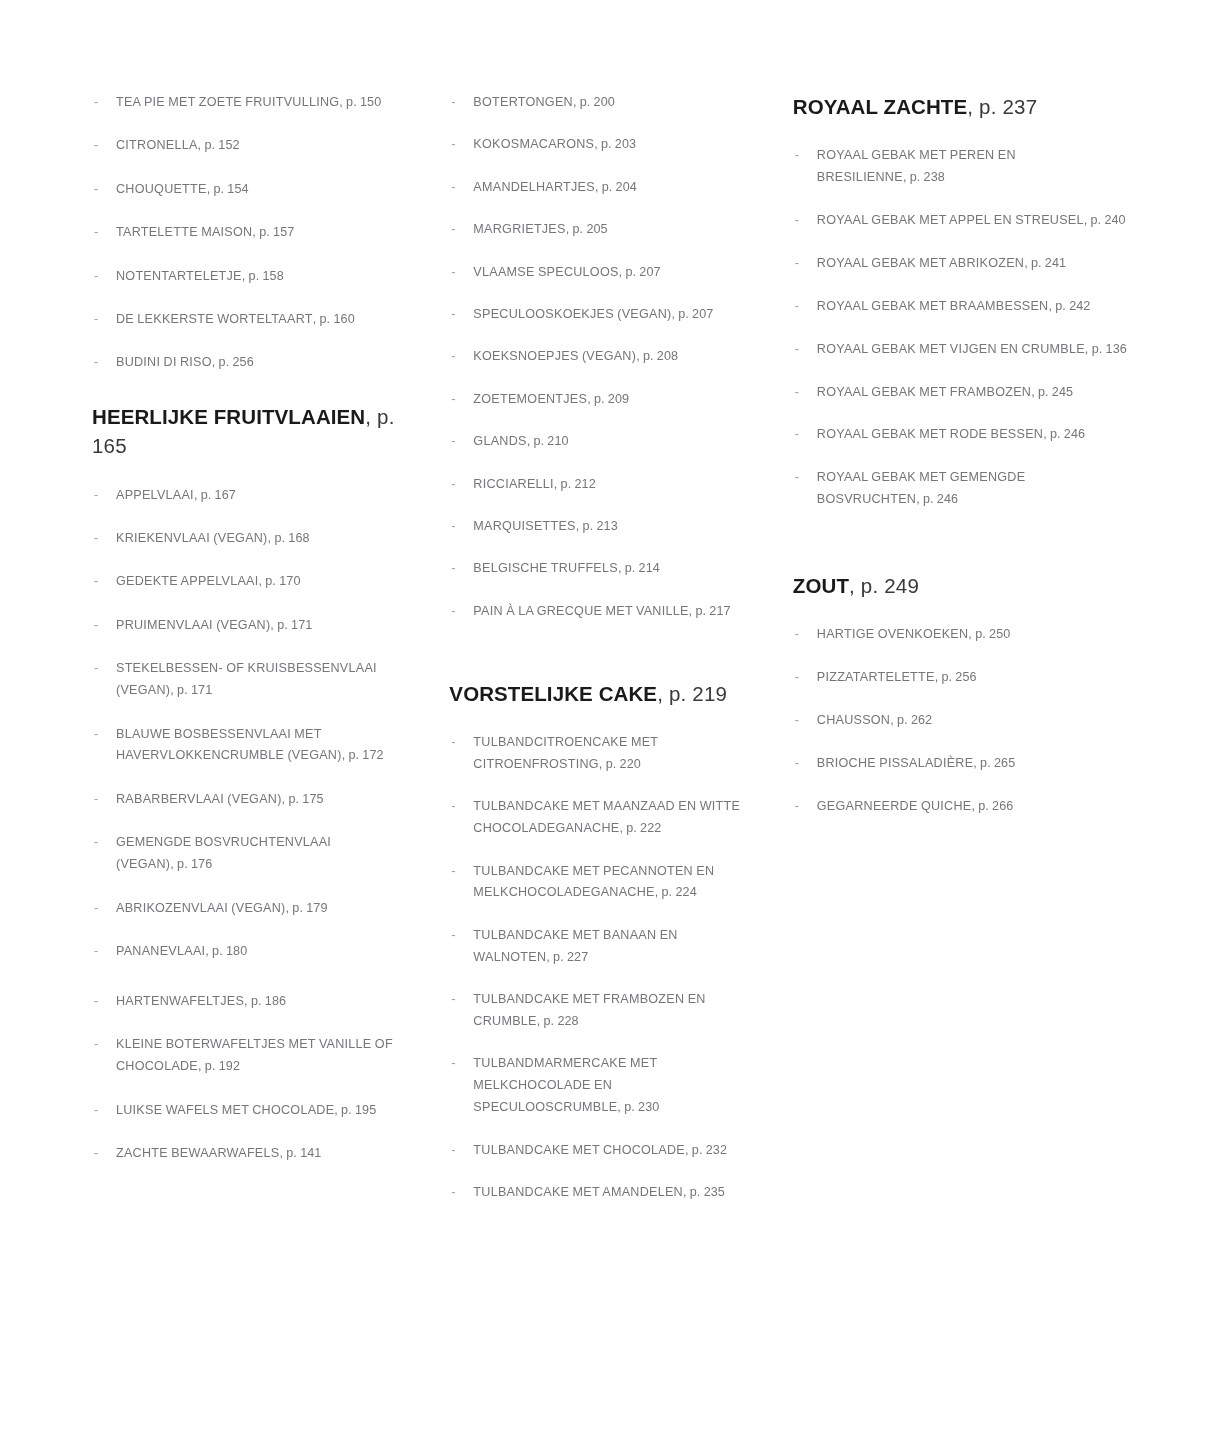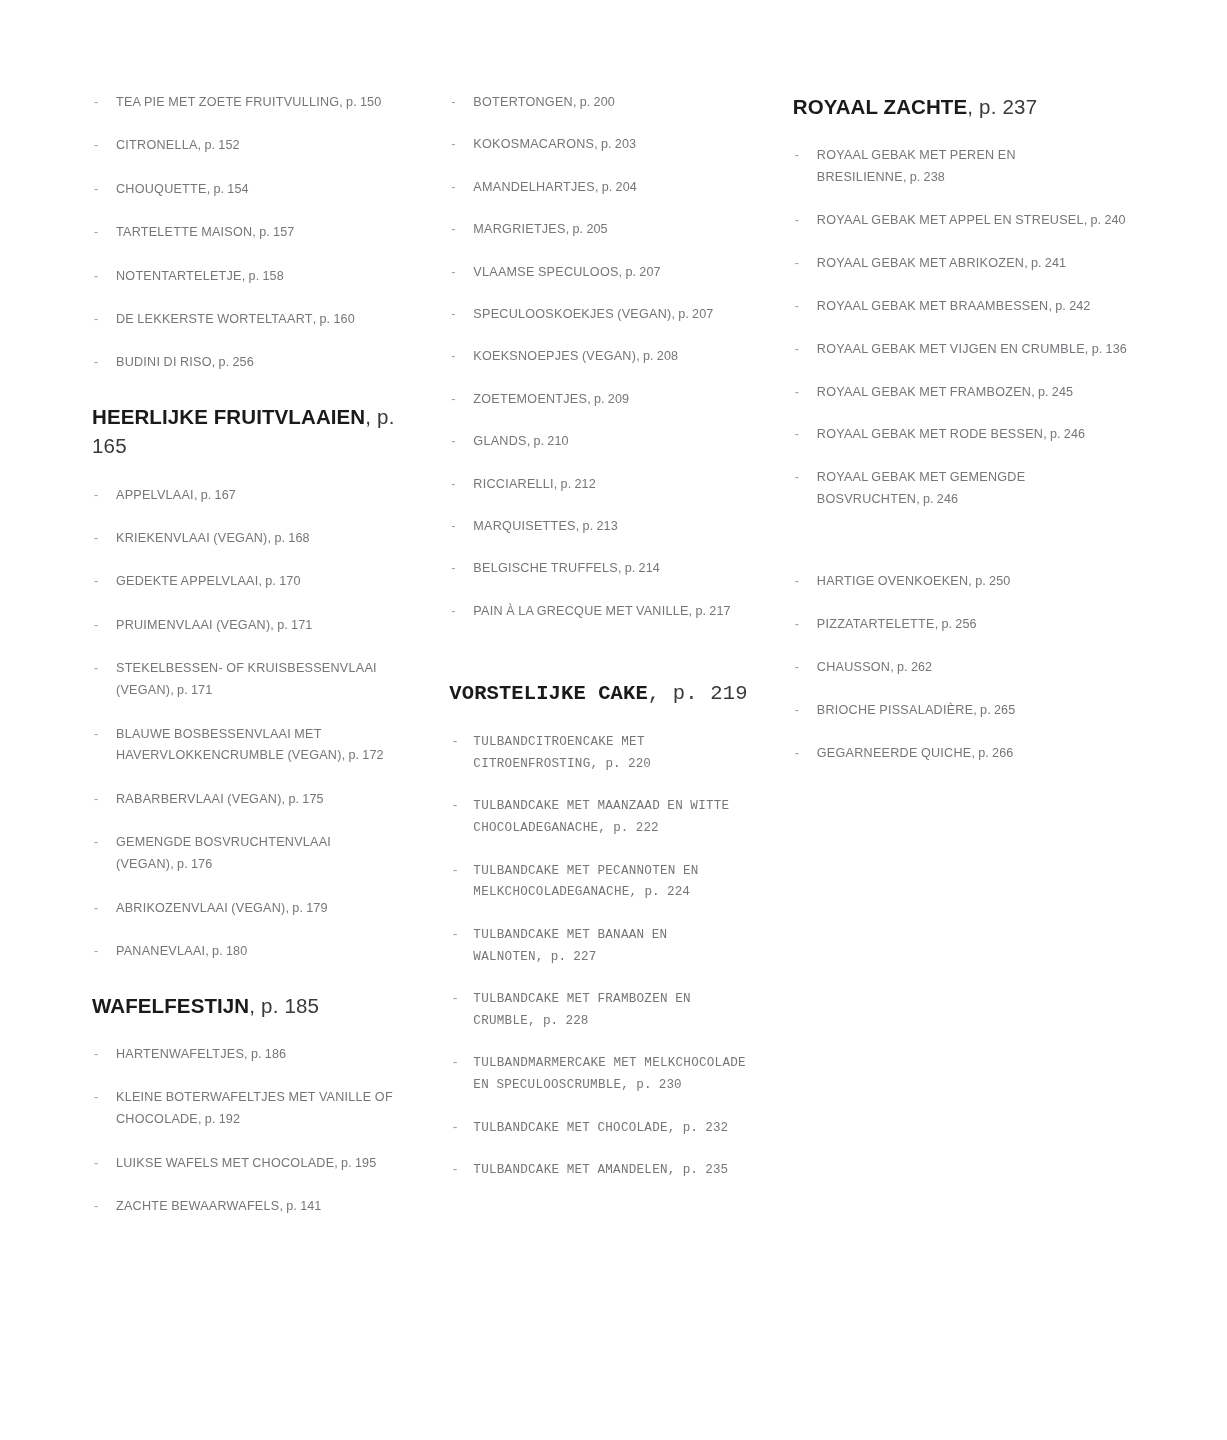--- a/index.html
+++ b/index.html
@@ -102,21 +102,21 @@
     letter-spacing: 0.1px;
   }
 
   
   .column-1 .entry { margin-bottom: 21.5px; }
   .column-2 .entry { margin-bottom: 20.5px; }
   .column-3 .entry { margin-bottom: 21px; }
 
   
   .column-1 .section + .section { margin-top: 28px; }
-  .column-2 .section + .section { margin-top: 56px; font-family: Liberation Mono, monospace; }
+  .column-2 .section + .section { margin-top: 56px; }
   .column-3 .section + .section { margin-top: 60px; }
 </style>
 </head>
 <body>
 
 <div id="toc-page">
   <div class="columns">
 
   <div class="column column-1">
         <section class="section no-heading">
@@ -139,21 +139,20 @@
             <li class="entry"><span class="dash">-</span><span class="entry-text">PRUIMENVLAAI (VEGAN)</span><span class="entry-page">, p. 171</span></li>
             <li class="entry"><span class="dash">-</span><span class="entry-text">STEKELBESSEN- OF KRUISBESSENVLAAI (VEGAN)</span><span class="entry-page">, p. 171</span></li>
             <li class="entry"><span class="dash">-</span><span class="entry-text">BLAUWE BOSBESSENVLAAI MET HAVERVLOKKENCRUMBLE (VEGAN)</span><span class="entry-page">, p. 172</span></li>
             <li class="entry"><span class="dash">-</span><span class="entry-text">RABARBERVLAAI (VEGAN)</span><span class="entry-page">, p. 175</span></li>
             <li class="entry"><span class="dash">-</span><span class="entry-text">GEMENGDE BOSVRUCHTENVLAAI (VEGAN)</span><span class="entry-page">, p. 176</span></li>
             <li class="entry"><span class="dash">-</span><span class="entry-text">ABRIKOZENVLAAI (VEGAN)</span><span class="entry-page">, p. 179</span></li>
             <li class="entry"><span class="dash">-</span><span class="entry-text">PANANEVLAAI</span><span class="entry-page">, p. 180</span></li>
           </ul>
         </section>
         <section class="section">
-          <h2 class="section-heading"><span class="sec-title">WAFELFESTIJN</span><span class="sec-page">, p. 185</span></h2>
           <ul class="entry-list">
             <li class="entry"><span class="dash">-</span><span class="entry-text">HARTENWAFELTJES</span><span class="entry-page">, p. 186</span></li>
             <li class="entry"><span class="dash">-</span><span class="entry-text">KLEINE BOTERWAFELTJES MET VANILLE OF CHOCOLADE</span><span class="entry-page">, p. 192</span></li>
             <li class="entry"><span class="dash">-</span><span class="entry-text">LUIKSE WAFELS MET CHOCOLADE</span><span class="entry-page">, p. 195</span></li>
             <li class="entry"><span class="dash">-</span><span class="entry-text">ZACHTE BEWAARWAFELS</span><span class="entry-page">, p. 141</span></li>
           </ul>
         </section>
       </div>
       <div class="column column-2">
         <section class="section">
@@ -195,20 +194,21 @@
             <li class="entry"><span class="dash">-</span><span class="entry-text">ROYAAL GEBAK MET APPEL EN STREUSEL</span><span class="entry-page">, p. 240</span></li>
             <li class="entry"><span class="dash">-</span><span class="entry-text">ROYAAL GEBAK MET ABRIKOZEN</span><span class="entry-page">, p. 241</span></li>
             <li class="entry"><span class="dash">-</span><span class="entry-text">ROYAAL GEBAK MET BRAAMBESSEN</span><span class="entry-page">, p. 242</span></li>
             <li class="entry"><span class="dash">-</span><span class="entry-text">ROYAAL GEBAK MET VIJGEN EN CRUMBLE</span><span class="entry-page">, p. 136</span></li>
             <li class="entry"><span class="dash">-</span><span class="entry-text">ROYAAL GEBAK MET FRAMBOZEN</span><span class="entry-page">, p. 245</span></li>
             <li class="entry"><span class="dash">-</span><span class="entry-text">ROYAAL GEBAK MET RODE BESSEN</span><span class="entry-page">, p. 246</span></li>
             <li class="entry"><span class="dash">-</span><span class="entry-text">ROYAAL GEBAK MET GEMENGDE BOSVRUCHTEN</span><span class="entry-page">, p. 246</span></li>
           </ul>
         </section>
         <section class="section">
+          <h2 class="section-heading"><span class="sec-title">ZOUT</span><span class="sec-page">, p. 249</span></h2>
           <ul class="entry-list">
             <li class="entry"><span class="dash">-</span><span class="entry-text">HARTIGE OVENKOEKEN</span><span class="entry-page">, p. 250</span></li>
             <li class="entry"><span class="dash">-</span><span class="entry-text">PIZZATARTELETTE</span><span class="entry-page">, p. 256</span></li>
             <li class="entry"><span class="dash">-</span><span class="entry-text">CHAUSSON</span><span class="entry-page">, p. 262</span></li>
             <li class="entry"><span class="dash">-</span><span class="entry-text">BRIOCHE PISSALADIÈRE</span><span class="entry-page">, p. 265</span></li>
             <li class="entry"><span class="dash">-</span><span class="entry-text">GEGARNEERDE QUICHE</span><span class="entry-page">, p. 266</span></li>
           </ul>
         </section>
       </div>
     </div>

